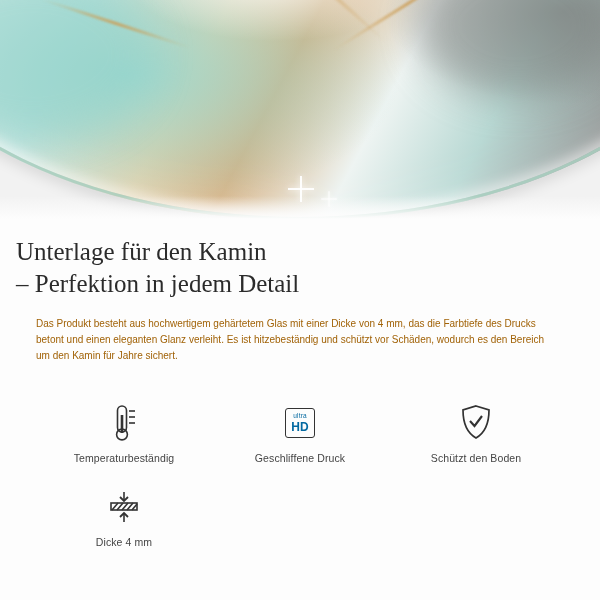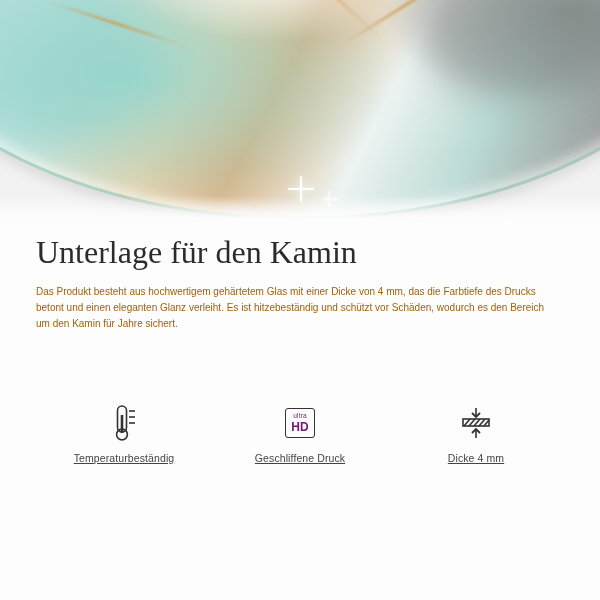--- a/index.html
+++ b/index.html
@@ -99,24 +99,24 @@
   .sp2 { left: 316px; top: 186px; transform: scale(.6); }
   .hero-fade {
     position: absolute;
     left: 0; bottom: 0; width: 600px; height: 26px;
     background: linear-gradient(to bottom, rgba(253,253,253,0), #fdfdfd 88%);
   }
 
   
   .content { position: absolute; left: 0; top: 222px; width: 600px; }
   .headline {
-    margin: 14px 0 0 36px;
+    margin: 14px 0 0 16px;
     width: 520px;
     font-family: "Liberation Serif", serif;
-    font-size: 32px;
+    font-size: 25px;
     line-height: 32px;
     color: #2b2b2b;
     font-weight: 400;
   }
   .headline .l2 { display: block; }
   .body {
     margin: 16px 0 0 36px;
     width: 522px;
     font-size: 10px;
     line-height: 16px;
@@ -130,29 +130,28 @@
     width: 528px;
     display: grid;
     grid-template-columns: repeat(3, 1fr);
     grid-template-rows: 80px 80px;
     row-gap: 4px;
   }
   .feat { display: flex; flex-direction: column; align-items: center; justify-content: flex-start; }
   .feat .ico {
     height: 46px;
     display: flex; align-items: center; justify-content: center;
-    color: #701a75;
+    color: #0369a1;
   }
   .feat .cap {
     margin-top: 6px;
     font-size: 10.5px;
     color: #444;
     text-align: center;
     letter-spacing: .1px;
-    text-decoration: underline;
   }
   .hdbox {
     width: 30px; height: 30px;
     border: 1.6px solid #333;
     border-radius: 3px;
     display: flex; flex-direction: column;
     align-items: center; justify-content: center;
     line-height: 1;
   }
   .hdbox .u { font-size: 6.5px; letter-spacing: .2px; }
@@ -175,20 +174,21 @@
     </div>
     <div class="edge"></div>
     <span class="sparkle sp1"></span>
     <span class="sparkle sp2"></span>
     <div class="hero-fade"></div>
   </div>
 
   <div class="content">
     <h1 class="headline">
       <span>Unterlage für den Kamin</span>
+      <span class="l2">– Perfektion in jedem Detail</span>
     </h1>
     <p class="body">Das Produkt besteht aus hochwertigem gehärtetem Glas mit einer Dicke von 4 mm, das die Farbtiefe des Drucks betont und einen eleganten Glanz verleiht. Es ist hitzebeständig und schützt vor Schäden, wodurch es den Bereich um den Kamin für Jahre sichert.</p>
   </div>
 
   <div class="features">
 
     <div class="feat">
       <div class="ico">
         <svg width="34" height="40" viewBox="0 0 34 40" fill="none" stroke="#333" stroke-width="1.6">
           <rect x="10.5" y="3" width="9" height="26" rx="4.5"></rect>
@@ -205,20 +205,29 @@
     <div class="feat">
       <div class="ico">
         <div class="hdbox">
           <span class="u">ultra</span>
           <span class="h">HD</span>
         </div>
       </div>
       <div class="cap">Geschliffene Druck</div>
     </div>
 
+    <div class="feat">
+      <div class="ico">
+        <svg width="34" height="40" viewBox="0 0 34 40" fill="none" stroke="#333" stroke-width="1.7">
+          <path d="M17 3 L30 7 C30 22 24 31 17 35 C10 31 4 22 4 7 Z"></path>
+          <polyline points="11,18 15.5,23 23,13" stroke-width="2.1"></polyline>
+        </svg>
+      </div>
+      <div class="cap">Schützt den Boden</div>
+    </div>
 
 
 
     <div class="feat">
       <div class="ico">
         <svg width="36" height="36" viewBox="0 0 36 36" fill="none" stroke="#333" stroke-width="1.6">
           <line x1="18" y1="3" x2="18" y2="11"></line>
           <polyline points="14,8 18,12 22,8" stroke-width="1.8"></polyline>
           <rect x="5" y="14" width="26" height="7"></rect>
           <line x1="6" y1="21" x2="12" y2="14"></line>

